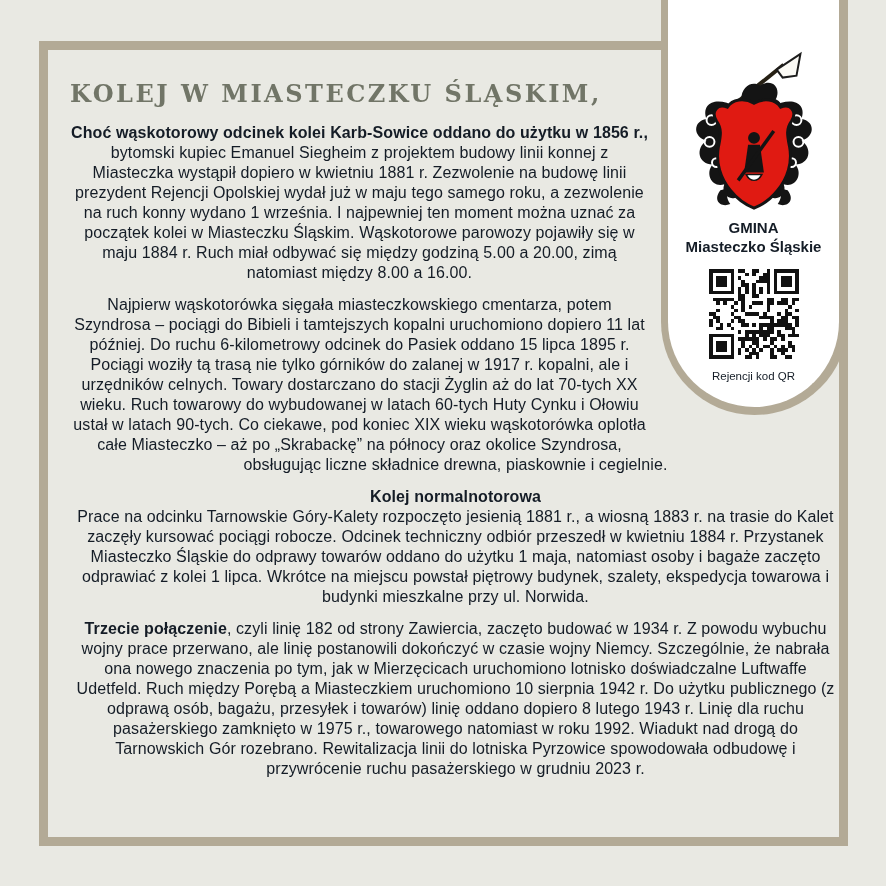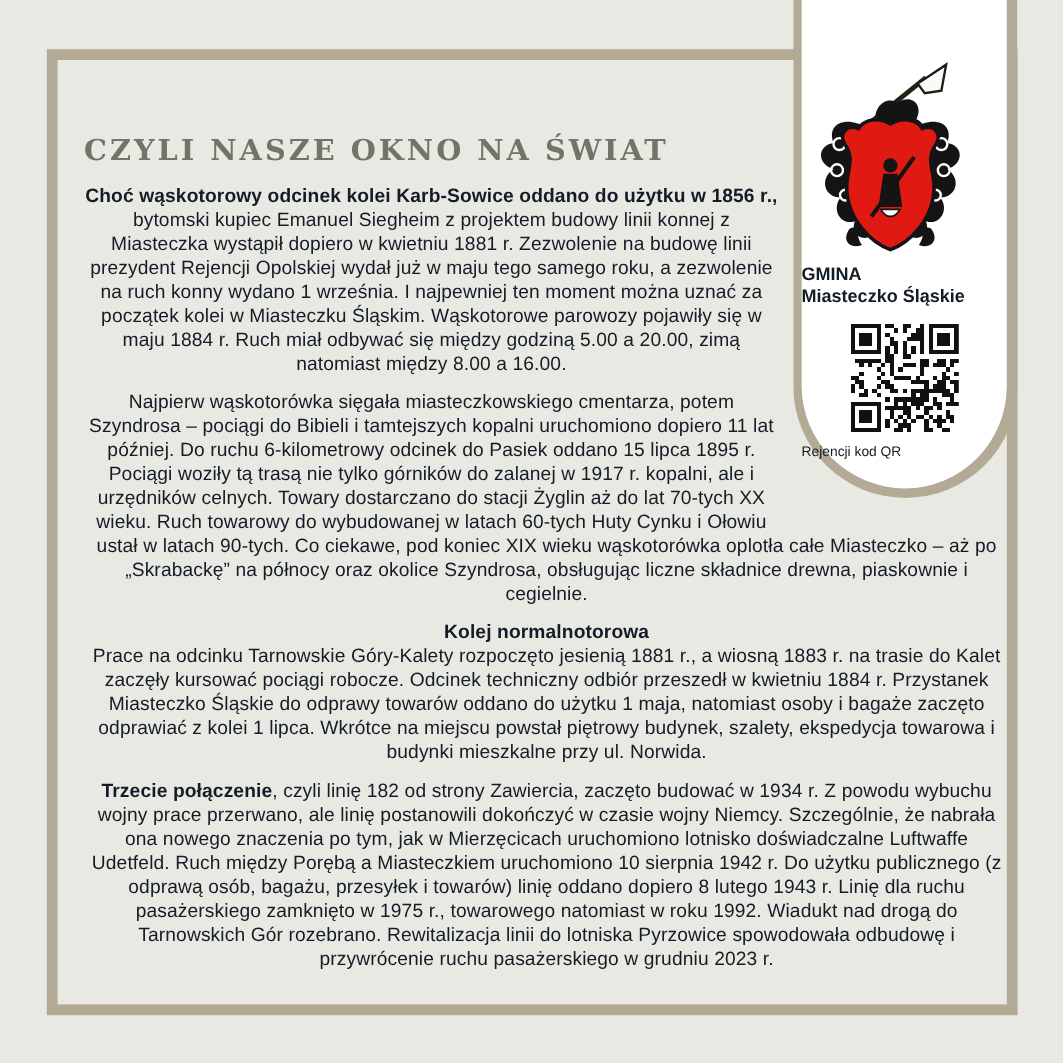--- a/index.html
+++ b/index.html
@@ -34,21 +34,21 @@
   .content b{font-weight:bold;}
   .blockhead{display:block;}
   .card{
     position:absolute;left:661px;top:0;
     width:171px;height:407px;
     background:#ffffff;
     border-left:7px solid #b3aa96;
     border-right:9px solid #b3aa96;
     border-bottom:8px solid #b3aa96;
     border-radius:0 0 94px 94px;
-    text-align:left;
+    text-align:center;
     z-index:5;
   }
   .crest{margin-top:44px;}
   .org{
     font-weight:bold;font-size:15px;line-height:19px;
     color:#141c26;margin-top:2px;
   }
   .qr{
     width:90px;height:90px;margin:13px auto 0 auto;
   }
@@ -57,21 +57,21 @@
   }
 </style>
 </head>
 <body>
 
 <div class="frame"></div>
 
 <div class="content">
   <div class="card-spacer"></div>
 
-  <h1 class="title"><br><span>CZYLI NASZE OKNO NA ŚWIAT</span></h1>
+  <h1 class="title"><span>KOLEJ W MIASTECZKU ŚLĄSKIM,</span><br></h1>
 
   <p><b>Choć wąskotorowy odcinek kolei Karb-Sowice oddano do użytku w 1856 r.,</b><span> bytomski kupiec Emanuel Siegheim z projektem budowy linii konnej z Miasteczka wystąpił dopiero w kwietniu 1881 r. Zezwolenie na budowę linii prezydent Rejencji Opolskiej wydał już w maju tego samego roku, a zezwolenie na ruch konny wydano 1 września. I najpewniej ten moment można uznać za początek kolei w Miasteczku Śląskim. Wąskotorowe parowozy pojawiły się w maju 1884 r. Ruch miał odbywać się między godziną 5.00 a 20.00, zimą natomiast między 8.00 a 16.00.</span></p>
 
   <p><span>Najpierw wąskotorówka sięgała miasteczkowskiego cmentarza, potem Szyndrosa – pociągi do Bibieli i tamtejszych kopalni uruchomiono dopiero 11 lat później. Do ruchu 6-kilometrowy odcinek do Pasiek oddano 15 lipca 1895 r. Pociągi woziły tą trasą nie tylko górników do zalanej w 1917 r. kopalni, ale i urzędników celnych. Towary dostarczano do stacji Żyglin aż do lat 70-tych XX wieku. Ruch towarowy do wybudowanej w latach 60-tych Huty Cynku i Ołowiu ustał w latach 90-tych. Co ciekawe, pod koniec XIX wieku wąskotorówka oplotła całe Miasteczko – aż po „Skrabackę” na północy oraz okolice Szyndrosa, obsługując liczne składnice drewna, piaskownie i cegielnie.</span></p>
 
   <p><b class="blockhead">Kolej normalnotorowa</b><span>Prace na odcinku Tarnowskie Góry-Kalety rozpoczęto jesienią 1881 r., a wiosną 1883 r. na trasie do Kalet zaczęły kursować pociągi robocze. Odcinek techniczny odbiór przeszedł w kwietniu 1884 r. Przystanek Miasteczko Śląskie do odprawy towarów oddano do użytku 1 maja, natomiast osoby i bagaże zaczęto odprawiać z kolei 1 lipca. Wkrótce na miejscu powstał piętrowy budynek, szalety, ekspedycja towarowa i budynki mieszkalne przy ul. Norwida.</span></p>
 
   <p><b>Trzecie połączenie</b><span>, czyli linię 182 od strony Zawiercia, zaczęto budować w 1934 r. Z powodu wybuchu wojny prace przerwano, ale linię postanowili dokończyć w czasie wojny Niemcy. Szczególnie, że nabrała ona nowego znaczenia po tym, jak w Mierzęcicach uruchomiono lotnisko doświadczalne Luftwaffe Udetfeld. Ruch między Porębą a Miasteczkiem uruchomiono 10 sierpnia 1942 r. Do użytku publicznego (z odprawą osób, bagażu, przesyłek i towarów) linię oddano dopiero 8 lutego 1943 r. Linię dla ruchu pasażerskiego zamknięto w 1975 r., towarowego natomiast w roku 1992. Wiadukt nad drogą do Tarnowskich Gór rozebrano. Rewitalizacja linii do lotniska Pyrzowice spowodowała odbudowę i przywrócenie ruchu pasażerskiego w grudniu 2023 r.</span></p>
 </div>
 

